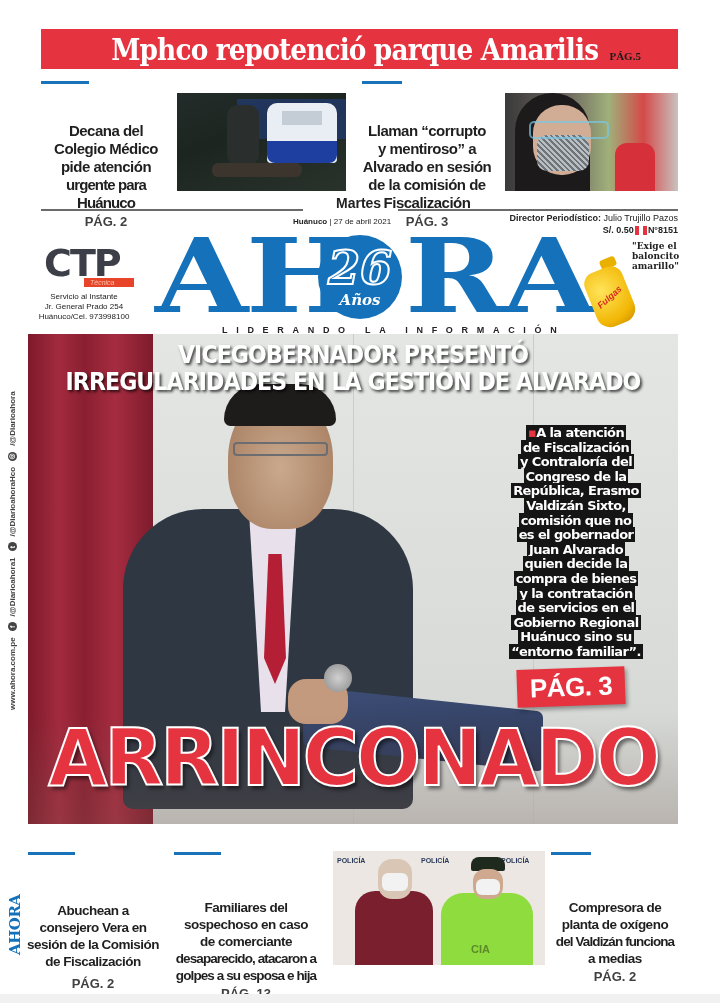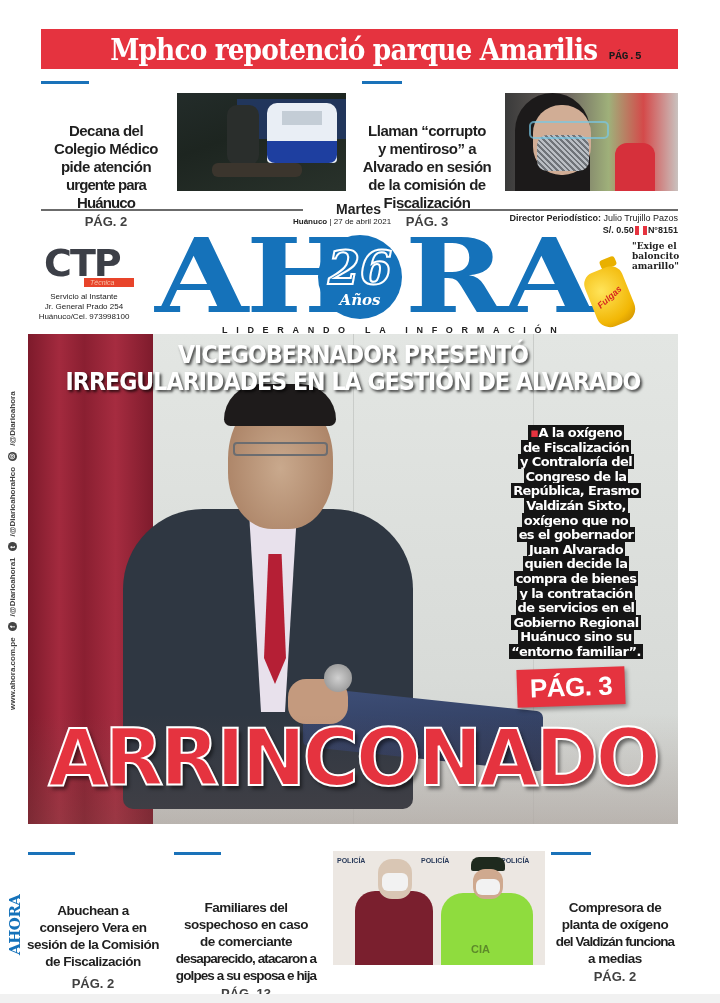--- a/index.html
+++ b/index.html
@@ -4,21 +4,21 @@
 <style>
   * { box-sizing: border-box; margin: 0; padding: 0; }
   html, body { width: 720px; height: 1003px; background: #ffffff; overflow: hidden; }
   body { position: relative; font-family: "Liberation Sans", sans-serif; color: #222; }
 
   .abs { position: absolute; }
 
   
   .top-banner { left: 41px; top: 29px; width: 637px; height: 40px; background: #e5333f; display: flex; align-items: center; justify-content: center; }
   .top-banner .headline { font-family: "DejaVu Serif", serif; font-weight: bold; font-size: 30px; color: #fff; letter-spacing: -1px; transform: scaleX(0.88); white-space: nowrap; }
-  .top-banner .pag { font-family: Liberation Mono, monospace; font-weight: bold; font-size: 11px; color: #1a1a1a; margin-left: -22px; margin-top: 14px; }
+  .top-banner .pag { font-family: Liberation Serif, serif; font-weight: bold; font-size: 11px; color: #1a1a1a; margin-left: -22px; margin-top: 14px; }
 
   .blue-bar { height: 3px; background: #1a72b9; }
 
   .teaser { text-align: center; font-family: "Liberation Sans", sans-serif; font-weight: bold; color: #1f1f1f; font-size: 15px; line-height: 18px; letter-spacing: -0.5px; margin-top: 29px; }
   .teaser .pag { color: #404040; font-size: 13px; display: block; margin-top: 1px; letter-spacing: 0; }
 
   .photo { overflow: hidden; }
 
   
   .rule { height: 2px; background: #6b6b6b; }
@@ -116,21 +116,21 @@
 <div class="abs photo" style="left:505px;top:93px;width:173px;height:98px;background:linear-gradient(90deg,#3a3a3a 0%,#6d6560 35%,#9fb07a 60%,#d44a4a 80%,#c9c2bf 100%);">
   <div class="abs" style="left:10px;top:0;width:75px;height:98px;background:#1c1a1a;border-radius:40px 40px 0 0;"></div>
   <div class="abs" style="left:28px;top:12px;width:58px;height:70px;background:#d1ad95;border-radius:28px;"></div>
   <div class="abs" style="left:32px;top:42px;width:52px;height:36px;background:repeating-linear-gradient(45deg,#b9bec3 0 2px,#6f7479 2px 4px);border-radius:10px;"></div>
   <div class="abs" style="left:24px;top:28px;width:80px;height:18px;border:2px solid rgba(120,200,230,0.7);border-radius:5px;"></div>
   <div class="abs" style="left:110px;top:50px;width:40px;height:48px;background:#d6303b;border-radius:12px 12px 0 0;"></div>
 </div>
 
 <div class="abs rule" style="left:41px;top:209px;width:262px;"></div>
 <div class="abs rule" style="left:398px;top:209px;width:280px;"></div>
-<div class="abs dateline-day" style="left:336px;top:201px;text-align:center;">Martes</div>
+<div class="abs dateline-day" style="left:336px;top:195px;text-align:center;">Martes</div>
 <div class="abs dateline-city" style="left:293px;top:217px;white-space:nowrap;">
   <b>Huánuco</b> | <span>27 de abril 2021</span>
 </div>
 <div class="abs director" style="left:470px;top:213px;width:208px;white-space:nowrap;">
   <b>Director Periodístico:</b>
   <span>Julio Trujillo Pazos</span>
 </div>
 <div class="abs price" style="left:560px;top:225px;width:118px;">
   <span>S/. 0.50</span>
   <span class="flag">
@@ -199,27 +199,27 @@
   <div class="abs hand"></div>
   <div class="abs mic"></div>
   <div class="abs hero-shadow"></div>
 
   <div class="abs kicker">
     <div>VICEGOBERNADOR PRESENTÓ</div>
     <div>IRREGULARIDADES EN LA GESTIÓN DE ALVARADO</div>
   </div>
 
   <div class="abs quote">
-    <div><span><b class="bullet">▪</b><b>A la oxígeno</b></span></div>
+    <div><span><b class="bullet">▪</b><b>A la atención</b></span></div>
     <div><span>de Fiscalización</span></div>
     <div><span>y Contraloría del</span></div>
     <div><span>Congreso de la</span></div>
     <div><span>República, Erasmo</span></div>
     <div><span>Valdizán Sixto,</span></div>
-    <div><span>oxígeno que no</span></div>
+    <div><span>comisión que no</span></div>
     <div><span>es el gobernador</span></div>
     <div><span>Juan Alvarado</span></div>
     <div><span>quien decide la</span></div>
     <div><span>compra de bienes</span></div>
     <div><span>y la contratación</span></div>
     <div><span>de servicios en el</span></div>
     <div><span>Gobierno Regional</span></div>
     <div><span>Huánuco sino su</span></div>
     <div><span>“entorno familiar”.</span></div>
   </div>

